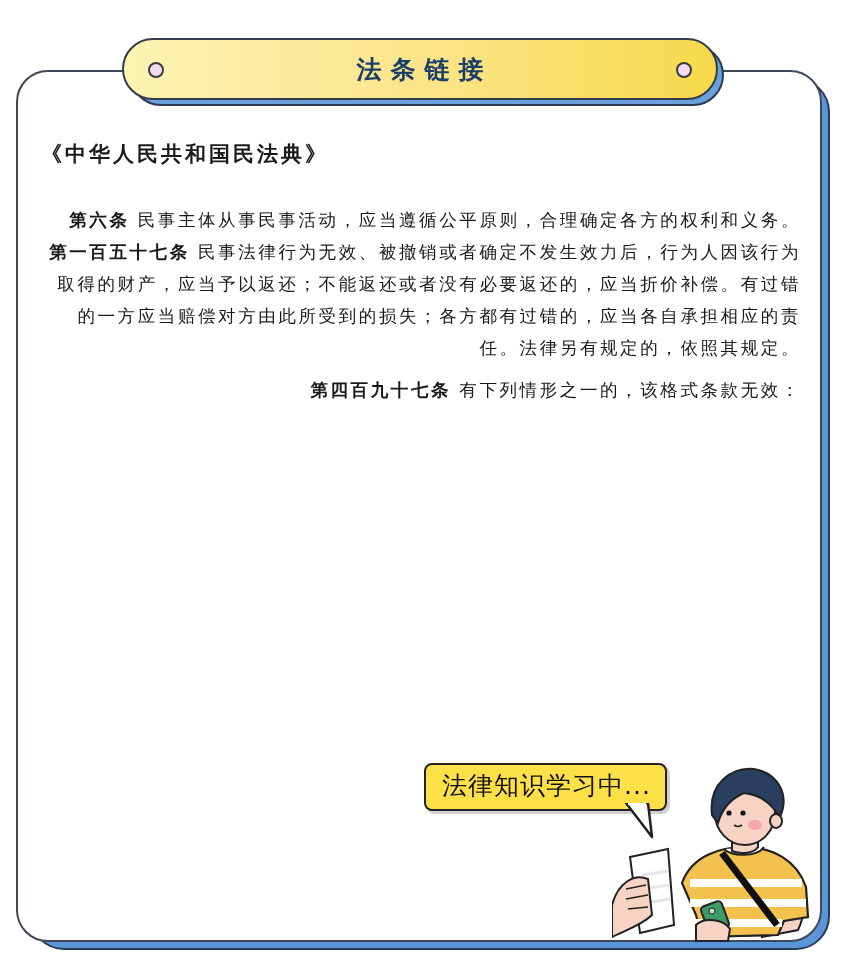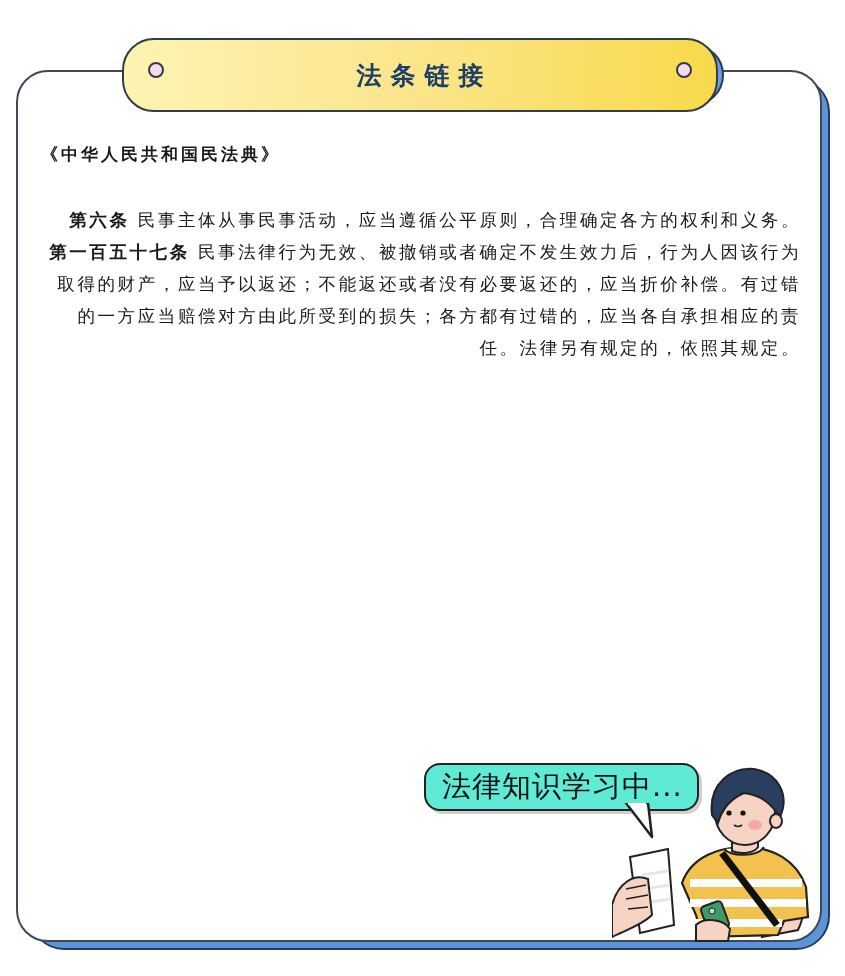--- a/index.html
+++ b/index.html
@@ -14,51 +14,51 @@
   }
   .frame {
     position:absolute; left:16px; top:70px; width:806px; height:872px;
     background:#ffffff; border:2.5px solid #3f4856; border-radius:32px; box-sizing:border-box;
   }
   .banner-shadow {
     position:absolute; left:130px; top:44px; width:594px; height:62px;
     background:#6aa0dc; border:2px solid #2a3a55; border-radius:32px; box-sizing:border-box;
   }
   .banner {
-    position:absolute; left:122px; top:38px; width:596px; height:74px;
+    position:absolute; left:122px; top:38px; width:596px; height:62px;
     background:linear-gradient(90deg,#fdf3b3 0%,#fbe58a 50%,#f8d94b 100%);
     border:2.5px solid #333c48; border-radius:32px; box-sizing:border-box;
     display:flex; align-items:center; justify-content:center;
   }
   .banner-title {
     font-weight:bold; font-size:25px; letter-spacing:9px; color:#1c3f6a;
     padding-left:9px;
   }
   .dot {
     position:absolute; top:22px; width:12px; height:12px; border-radius:50%;
     background:#f3dcef; border:2px solid #333c48;
   }
   .dot.left { left:24px; }
   .dot.right { right:24px; }
 
   .content {
     position:absolute; left:41px; top:138px; width:760px;
     font-size:17.5px; line-height:32px; letter-spacing:2.6px;
   }
-  .law-title { font-weight:bold; font-size:17px; letter-spacing:3px; margin-bottom:34px; }
+  .law-title { font-weight:bold; font-size:21px; letter-spacing:3px; margin-bottom:34px; }
   .para { margin:0;text-align:right; }
   .para b { font-weight:bold; }
   .para.gap { margin-top:10px; }
 
   .bubble-wrap { position:absolute; left:424px; top:763px; }
   .bubble {
     position:relative; padding:2px 14px 4px 16px; height:38px;
-    background:#5eead4; border:2.5px solid #222; border-radius:16px;
+    background:#fde047; border:2.5px solid #222; border-radius:8px;
     box-shadow:3px 3px 0 #d0d0d0;
-    font-size:29px; line-height:38px; letter-spacing:1px; color:#111;
+    font-size:25px; line-height:38px; letter-spacing:1px; color:#111;
     white-space:nowrap;
   }
   .bubble-tail { position:absolute; left:200px; top:40px; }
 
   .character { position:absolute; left:612px; top:765px; }
 </style>
 </head>
 <body>
 
 <div class="frame-shadow"></div>
@@ -74,20 +74,24 @@
 <div class="content">
   <div class="law-title">《中华人民共和国民法典》</div>
 
   <p class="para">
     <b>第六条</b>
     <span>民事主体从事民事活动，应当遵循公平原则，合理确定各方的权利和义务。</span>
   </p>
   <p class="para">
     <b>第一百五十七条</b>
     <span>民事法律行为无效、被撤销或者确定不发生效力后，行为人因该行为取得的财产，应当予以返还；不能返还或者没有必要返还的，应当折价补偿。有过错的一方应当赔偿对方由此所受到的损失；各方都有过错的，应当各自承担相应的责任。法律另有规定的，依照其规定。</span>
+  </p>
+  <p class="para gap">
+    <b>第四百九十七条</b>
+    <span>有下列情形之一的，该格式条款无效：</span>
   </p>
 </div>
 
 <div class="bubble-wrap">
   <div class="bubble">法律知识学习中...</div>
   <svg class="bubble-tail" width="40" height="40" viewBox="0 0 40 40">
     <path d="M2 0 L28 34 L24 0 Z" fill="#ffffff" stroke="#222" stroke-width="2.5" stroke-linejoin="round"></path>
     <rect x="4" y="-3" width="18" height="5" fill="#ffffff"></rect>
   </svg>
 </div>

